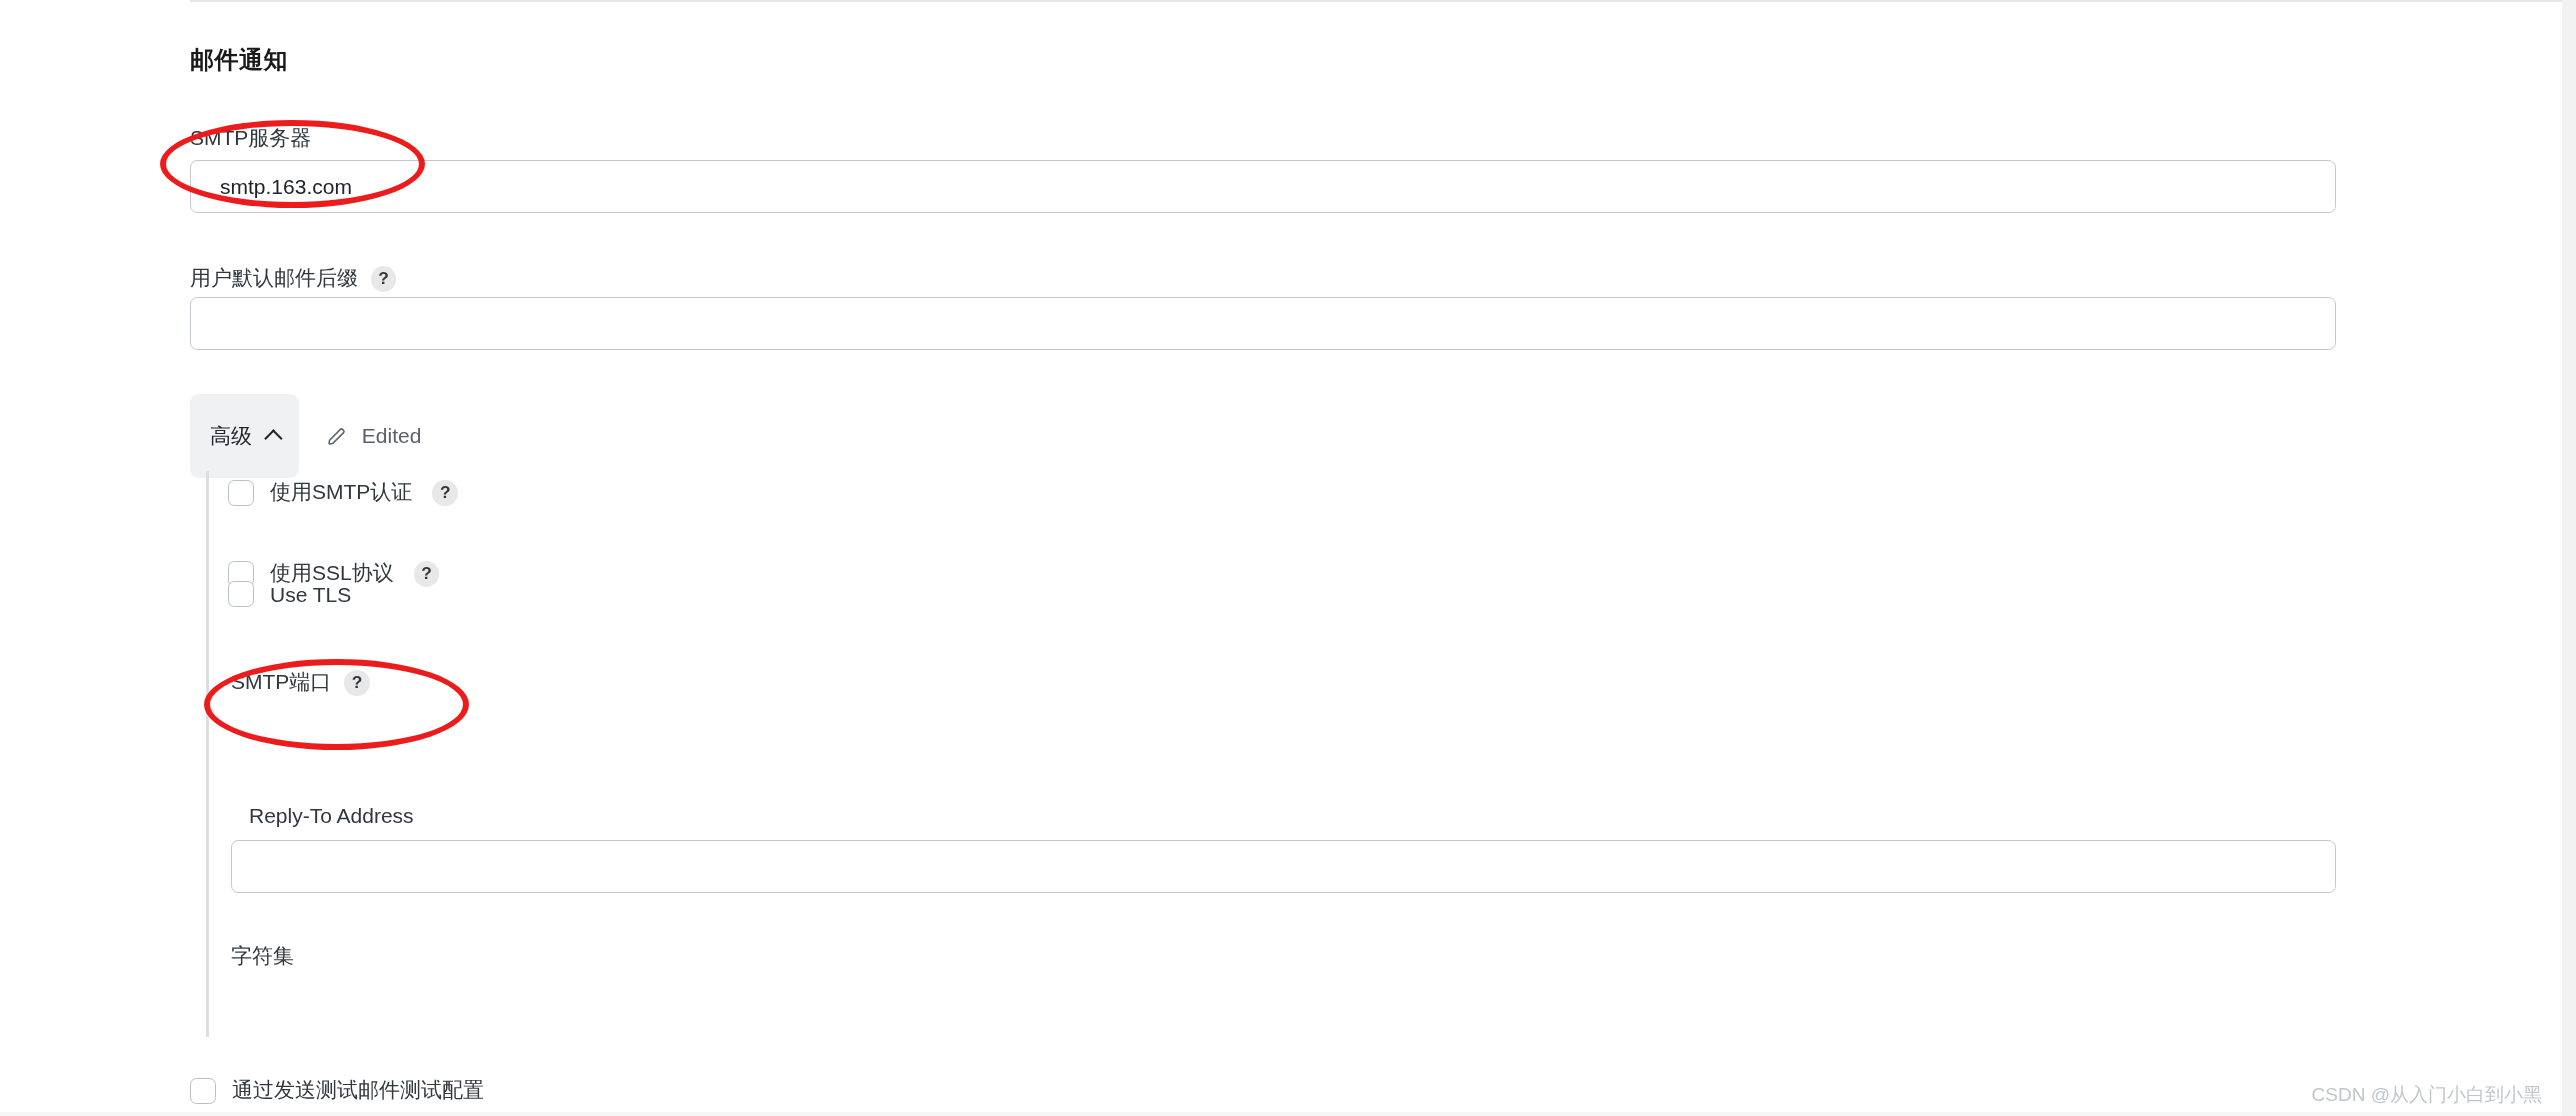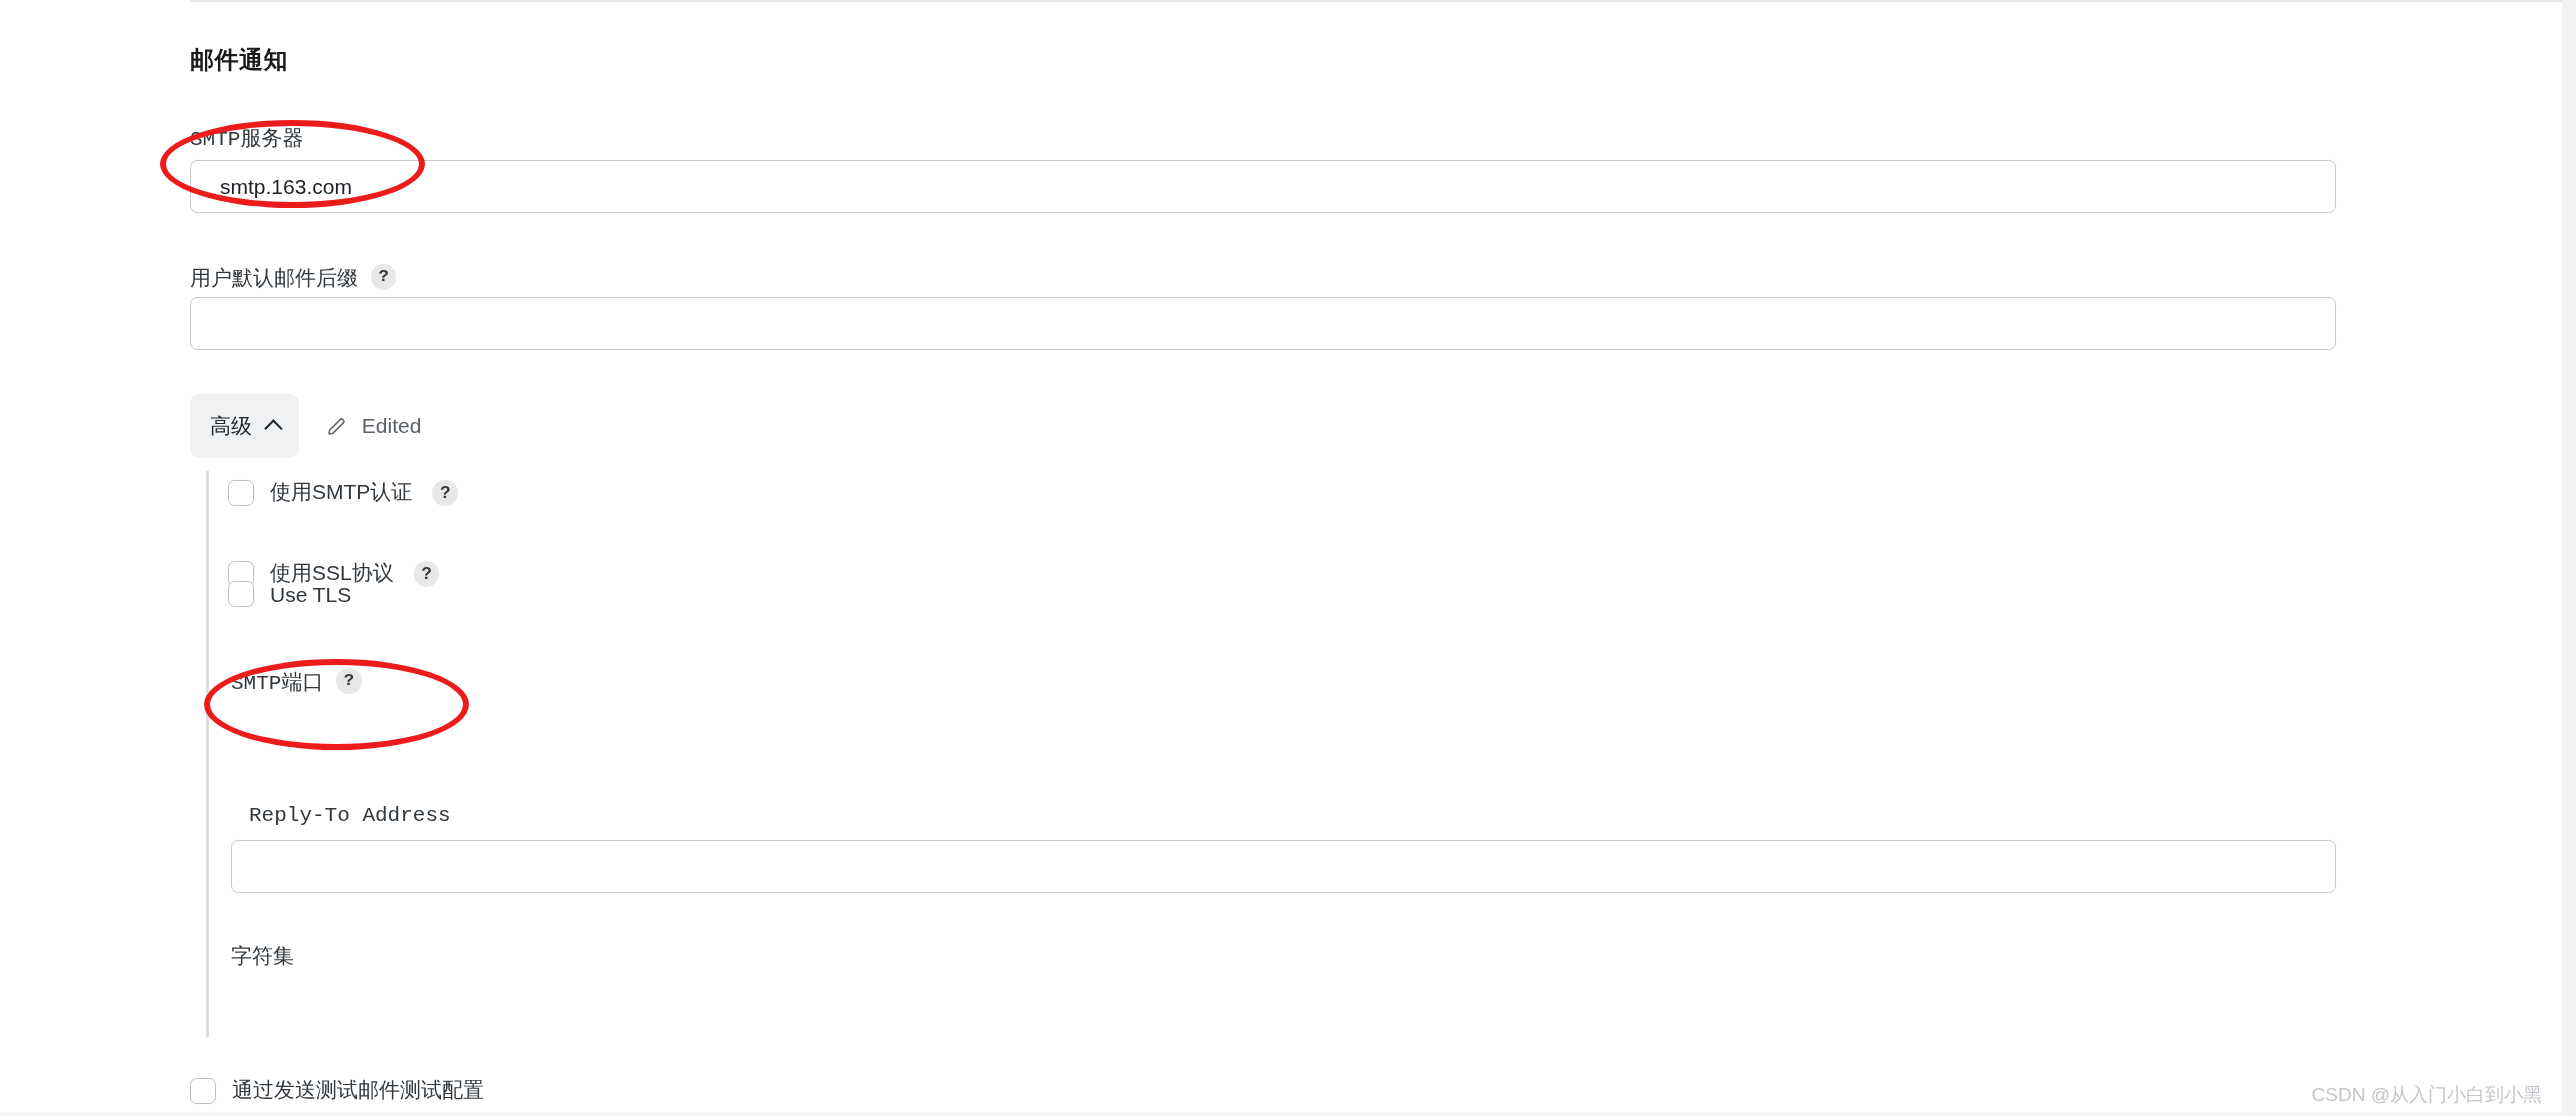--- a/index.html
+++ b/index.html
@@ -58,23 +58,22 @@
     letter-spacing: 0.5px;
   }
 
   
   .field-label {
     position: absolute;
     font-size: 21px;
     color: #30373d;
     white-space: nowrap;
     display: flex;
-    align-items: flex-start;
+    align-items: flex-end;
     gap: 12.8px;
-    font-family: Liberation Mono, monospace;
   }
 
   .help-badge {
     display: inline-flex;
     align-items: center;
     justify-content: center;
     width: 25.6px;
     height: 25.6px;
     border-radius: 50%;
     background: #e8e8e8;
@@ -148,21 +147,21 @@
     gap: 25.6px;
   }
 
   #advanced-toggle {
     display: flex;
     align-items: center;
     gap: 14.6px;
     background: #f0f1f3;
     border: none;
     border-radius: 9px;
-    padding: 18px 20px;
+    padding: 28px 20px;
     font-family: "Liberation Sans", "DejaVu Sans", sans-serif;
     font-size: 21px;
     color: #22272b;
     cursor: pointer;
   }
 
   .chevron-up {
     display: inline-block;
     width: 12.8px;
     height: 12.8px;

